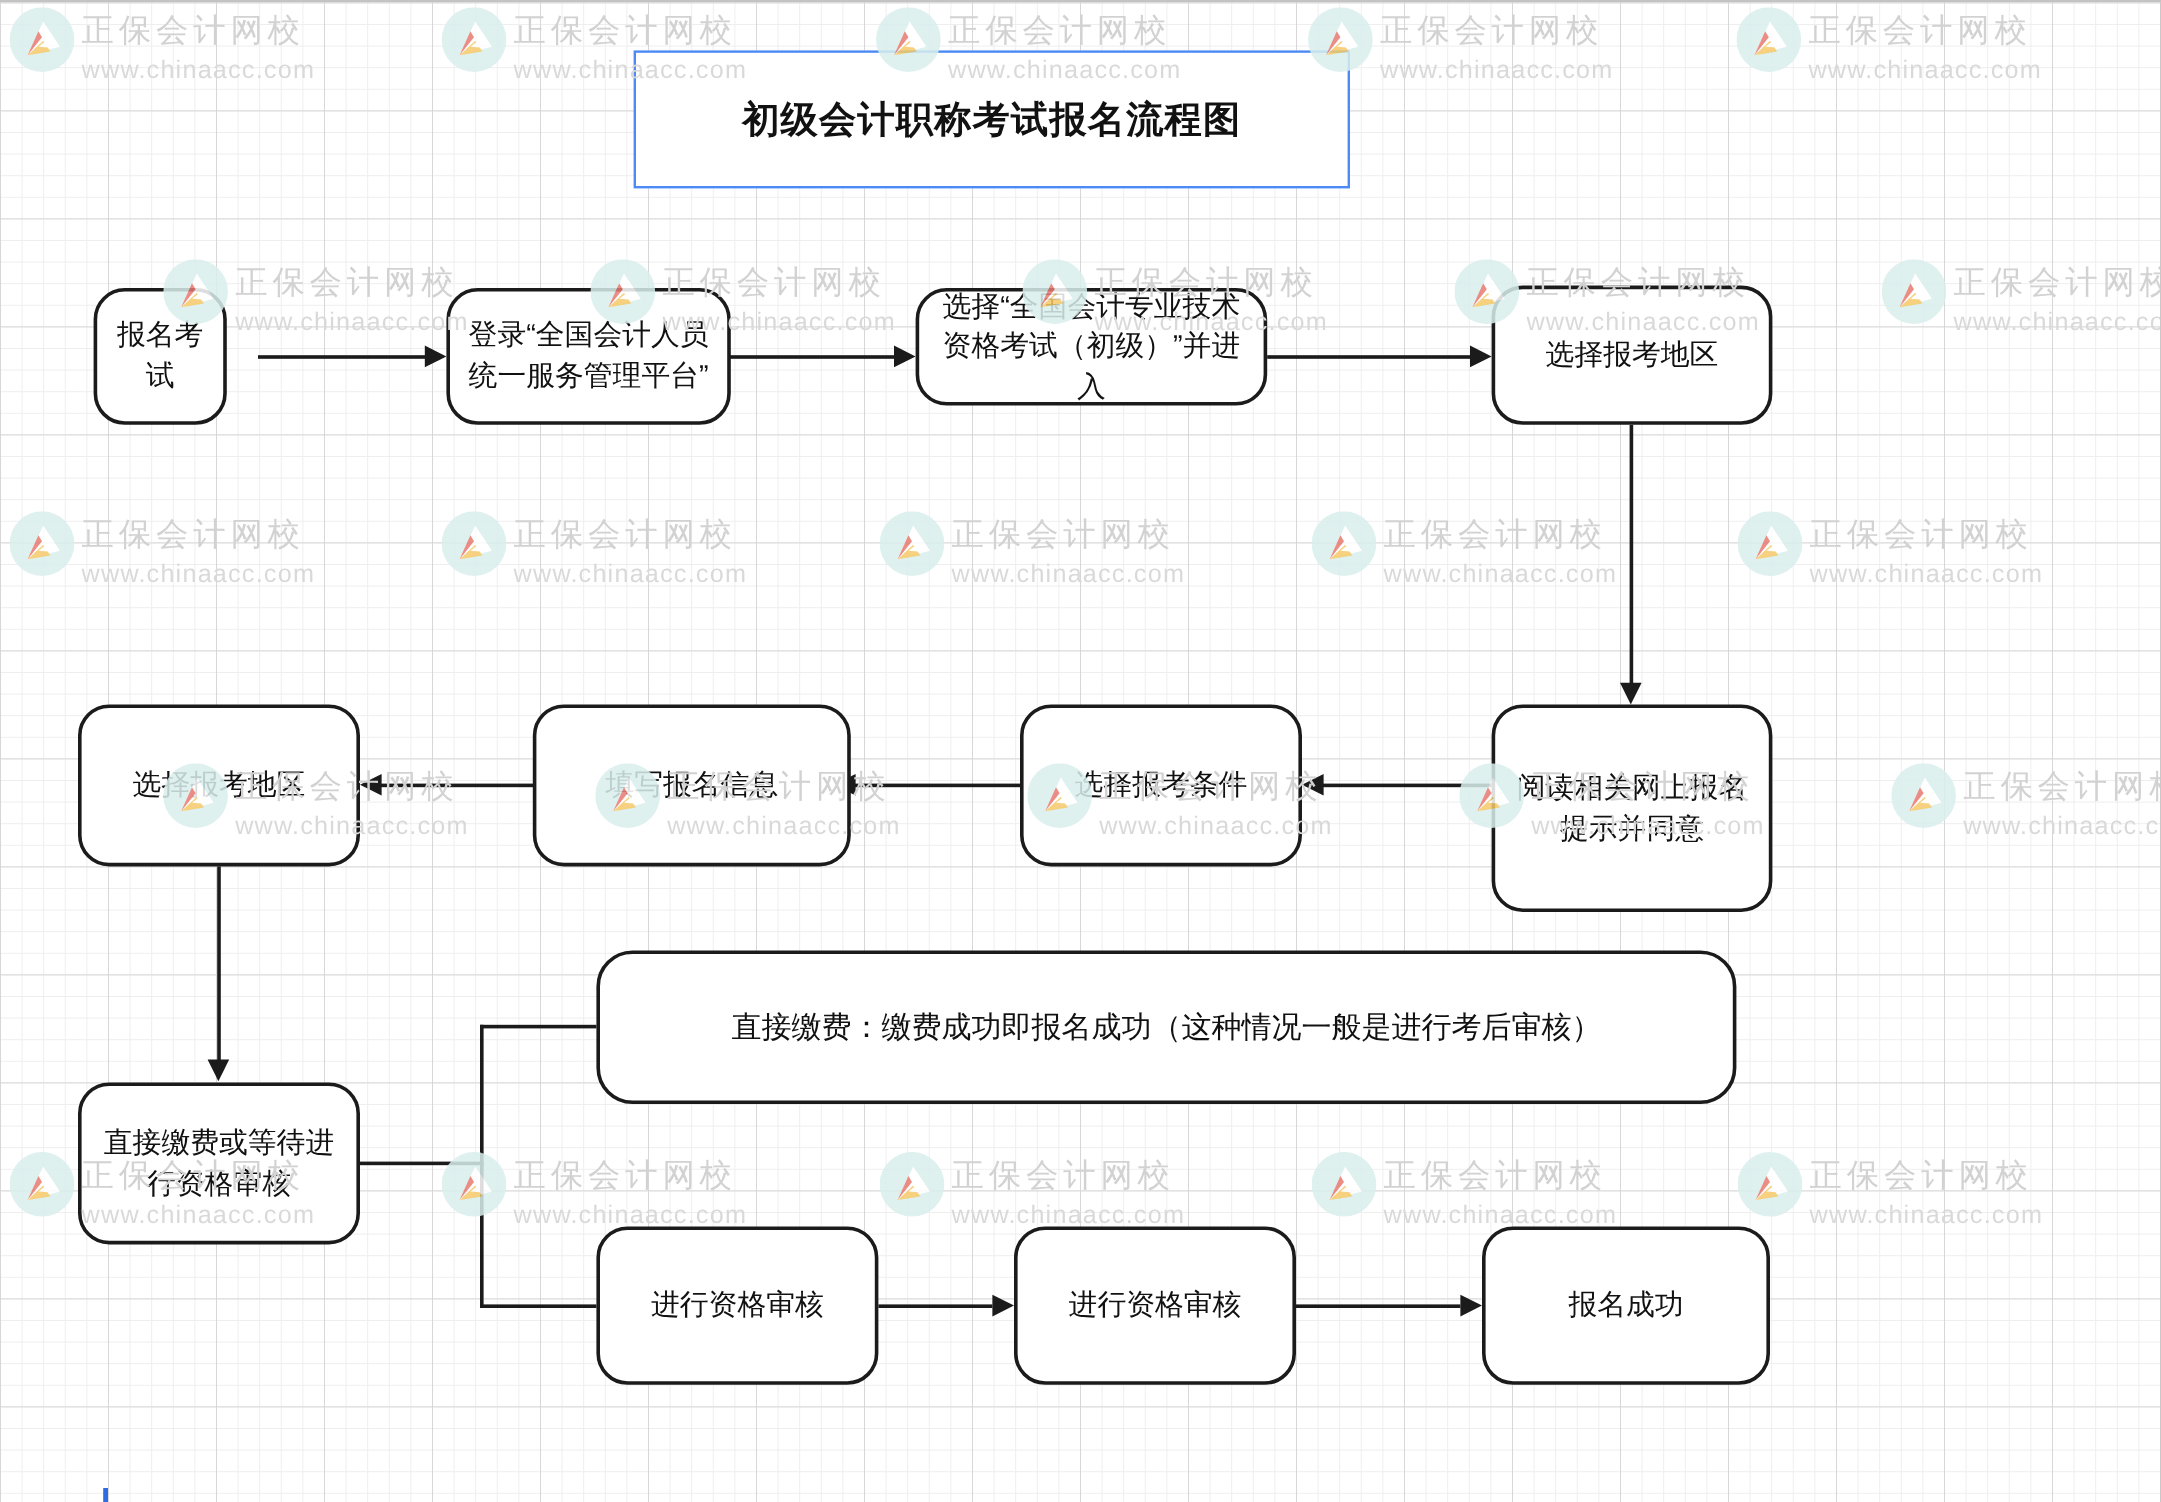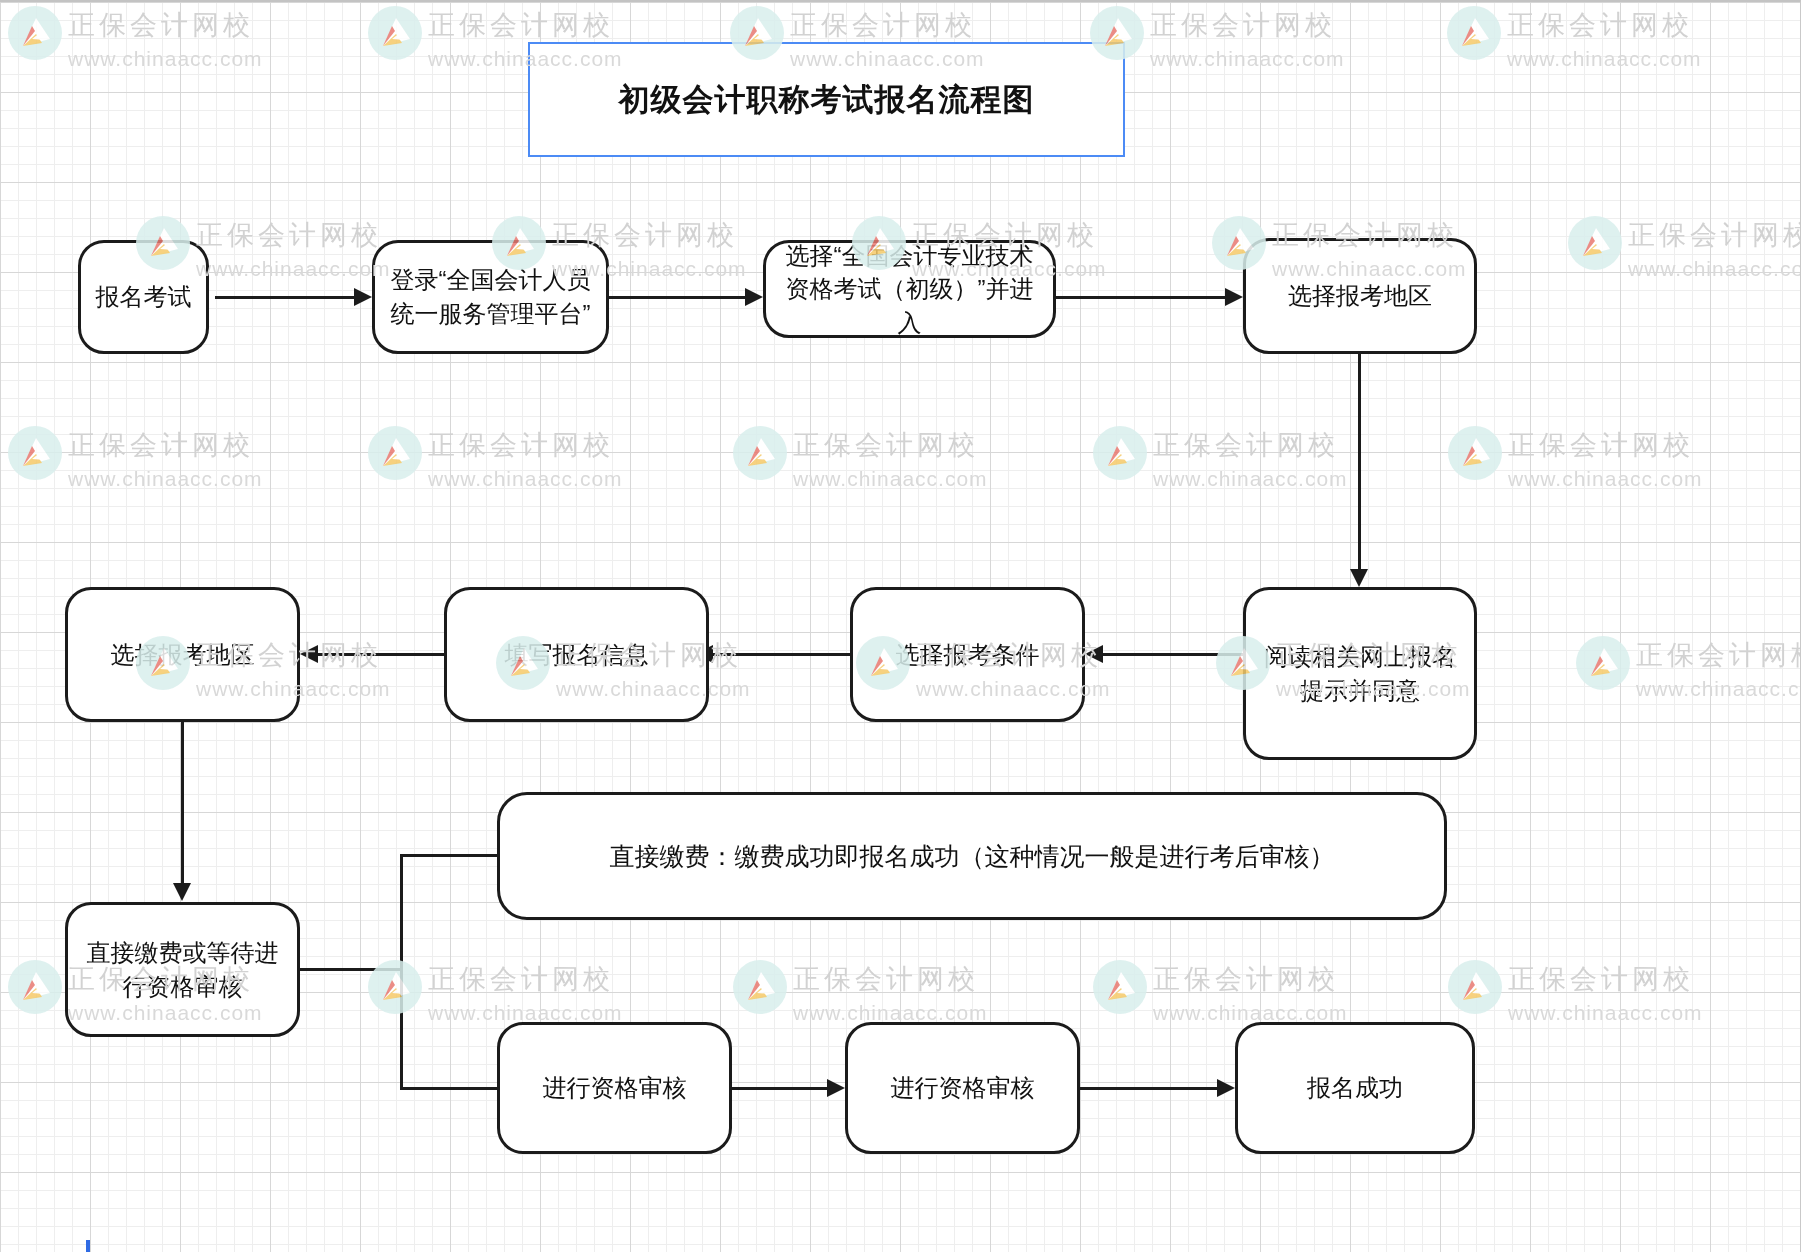--- a/index.html
+++ b/index.html
@@ -57,21 +57,21 @@
 </style>
 </head>
 <body>
 
 <div id="canvas">
 
   <div class="titlebox">
     <span>初级会计职称考试报名流程图</span>
   </div>
 
-  <div class="node" style="left:78px;top:238px;width:131px;height:114px;">
+  <div class="node" style="left:78px;top:238px;width:111px;height:114px;">
       <span>报名考试</span>
     </div>
   <div class="node" style="left:372px;top:238px;width:237px;height:114px;">
       <span>登录“全国会计人员统一服务管理平台”</span>
     </div>
   <div class="node" style="left:763px;top:238px;width:293px;height:98px;">
       <span>选择“全国会计专业技术资格考试（初级）”并进入</span>
     </div>
   <div class="node" style="left:1243px;top:236px;width:234px;height:116px;">
       <span>选择报考地区</span>

